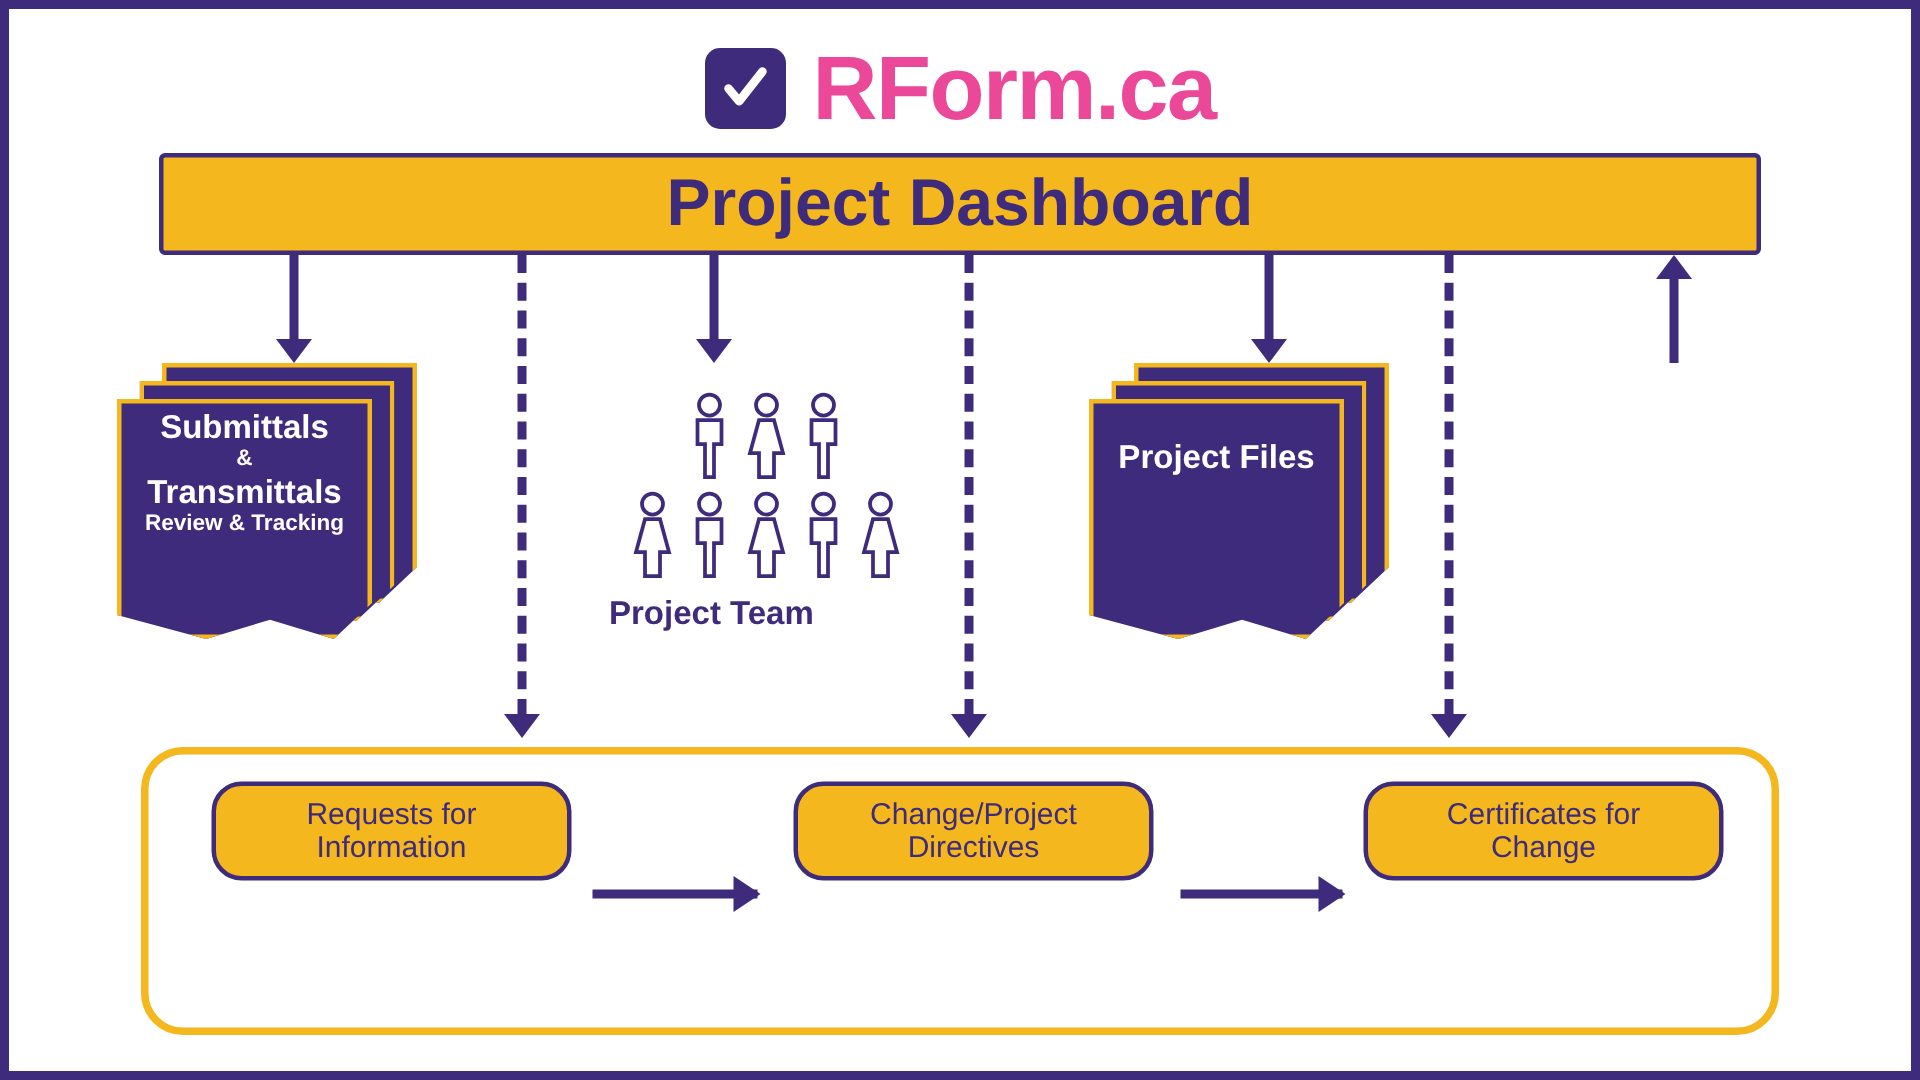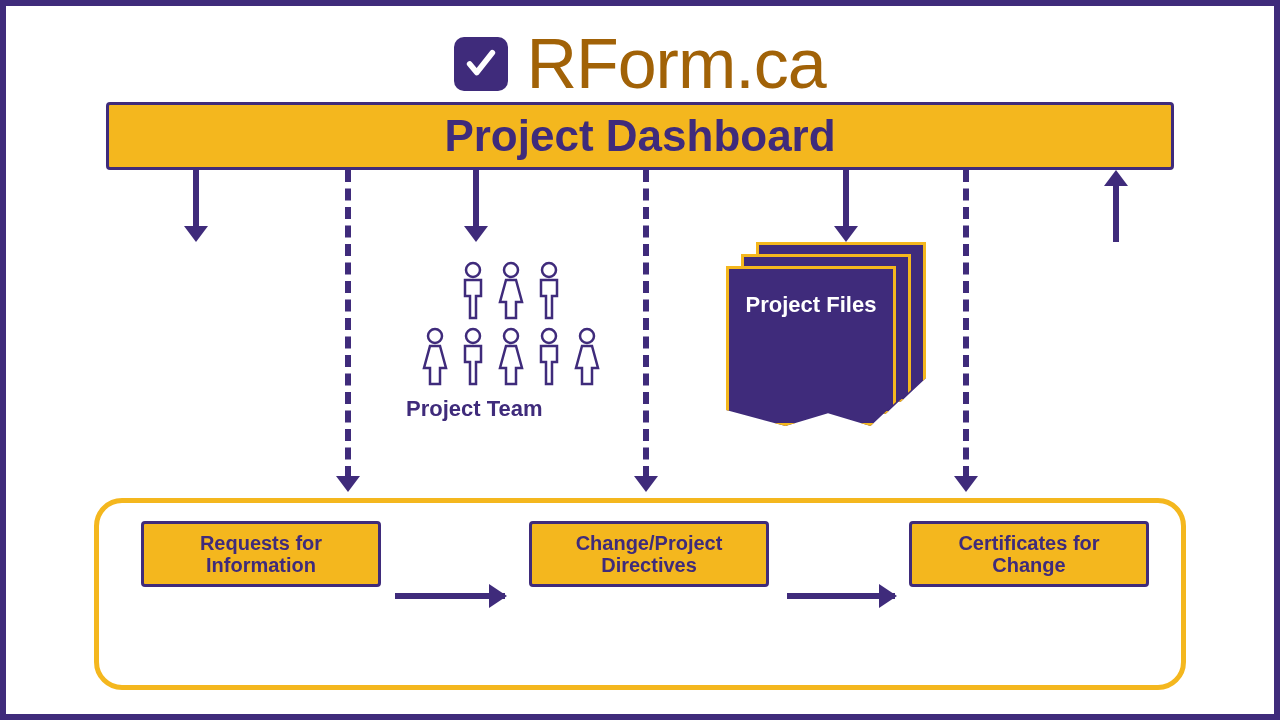--- a/index.html
+++ b/index.html
@@ -7,21 +7,21 @@
     --gold:#f4b71e;
     --gold-dark:#e0a80f;
   }
   *{box-sizing:border-box}
   body{margin:0;font-family:'Segoe UI',Arial,Helvetica,sans-serif;font-weight:800;}
   .stage{width:1280px;height:720px;background:#fff;border:6px solid var(--purple);position:relative;}
 
   
   .logo{position:absolute;top:18px;left:0;right:0;display:flex;justify-content:center;align-items:center;gap:18px}
   .check{width:54px;height:54px;background:var(--purple);border-radius:10px;display:flex;align-items:center;justify-content:center}
-  .brand{font-size:70px;font-weight:400;color:#a16207;letter-spacing:-1px}
+  .brand{font-size:60px;font-weight:700;color:#ec4899;letter-spacing:-1px}
 
   
   .dash{
     position:absolute;top:96px;left:100px;right:100px;height:68px;
     background:var(--gold);border:3px solid var(--purple);border-radius:4px;
     display:flex;align-items:center;justify-content:center;
     color:var(--purple);font-size:44px;font-weight:900;
   }
 
   
@@ -51,22 +51,22 @@
   
   .flow{
     position:absolute;left:88px;right:88px;bottom:24px;height:192px;
     border:5px solid var(--gold);border-radius:28px;background:#fff;
   }
   .col{position:absolute;top:18px;height:156px;display:flex;flex-direction:column;justify-content:space-between}
   .col1{left:42px;width:240px}
   .col2{left:430px;width:240px}
   .col3{left:810px;width:240px}
   .chip{
-    background:var(--gold);border:3px solid var(--purple);border-radius:4px;
-    color:var(--purple);font-size:20px;font-weight:700;text-align:center;
+    background:var(--gold);border:3px solid var(--purple);border-radius:20px;
+    color:var(--purple);font-size:20px;font-weight:400;text-align:center;
     padding:8px 24px;line-height:1.1;
   }
   .harrow{position:absolute;top:90px;height:6px;background:var(--purple)}
   .harrow::after{content:'';position:absolute;right:-2px;top:-9px;border-left:18px solid var(--purple);border-top:12px solid transparent;border-bottom:12px solid transparent}
   .harrow.a1{left:296px;width:110px}
   .harrow.a2{left:688px;width:108px}
 
 </style>
 </head>
 <body>
@@ -114,20 +114,31 @@
   <div class="arrow" style="left:960px;top:164px">
     <div class="shaft dashed" style="height:308px;top:0"></div>
     <div class="head down" style="top:306px"></div>
   </div>
 
   <div class="arrow" style="left:1110px;top:164px">
     <div class="head up" style="top:0"></div>
     <div class="shaft" style="height:58px;top:14px"></div>
   </div>
 
+  <div class="stack" style="top:236px;left:72px">
+    <div class="page back"></div>
+    <div class="page mid"></div>
+    <div class="page front"></div>
+    <div class="page-label">
+      <div>Submittals</div>
+      <div class="small">&amp;</div>
+      <div>Transmittals</div>
+      <div class="small">Review &amp; Tracking</div>
+    </div>
+  </div>
 
   <div class="team">
     <div class="team-row">
       <svg width="34" height="64">  
           <g stroke="var(--purple)" stroke-width="2.5" fill="none">
             <circle cx="17" cy="10" r="7"></circle>
             <path d="M9 20 h16 v16 h-5 v22 h-6 v-22 h-5 z"></path>
           </g>
         </svg>
       <svg width="34" height="64">

